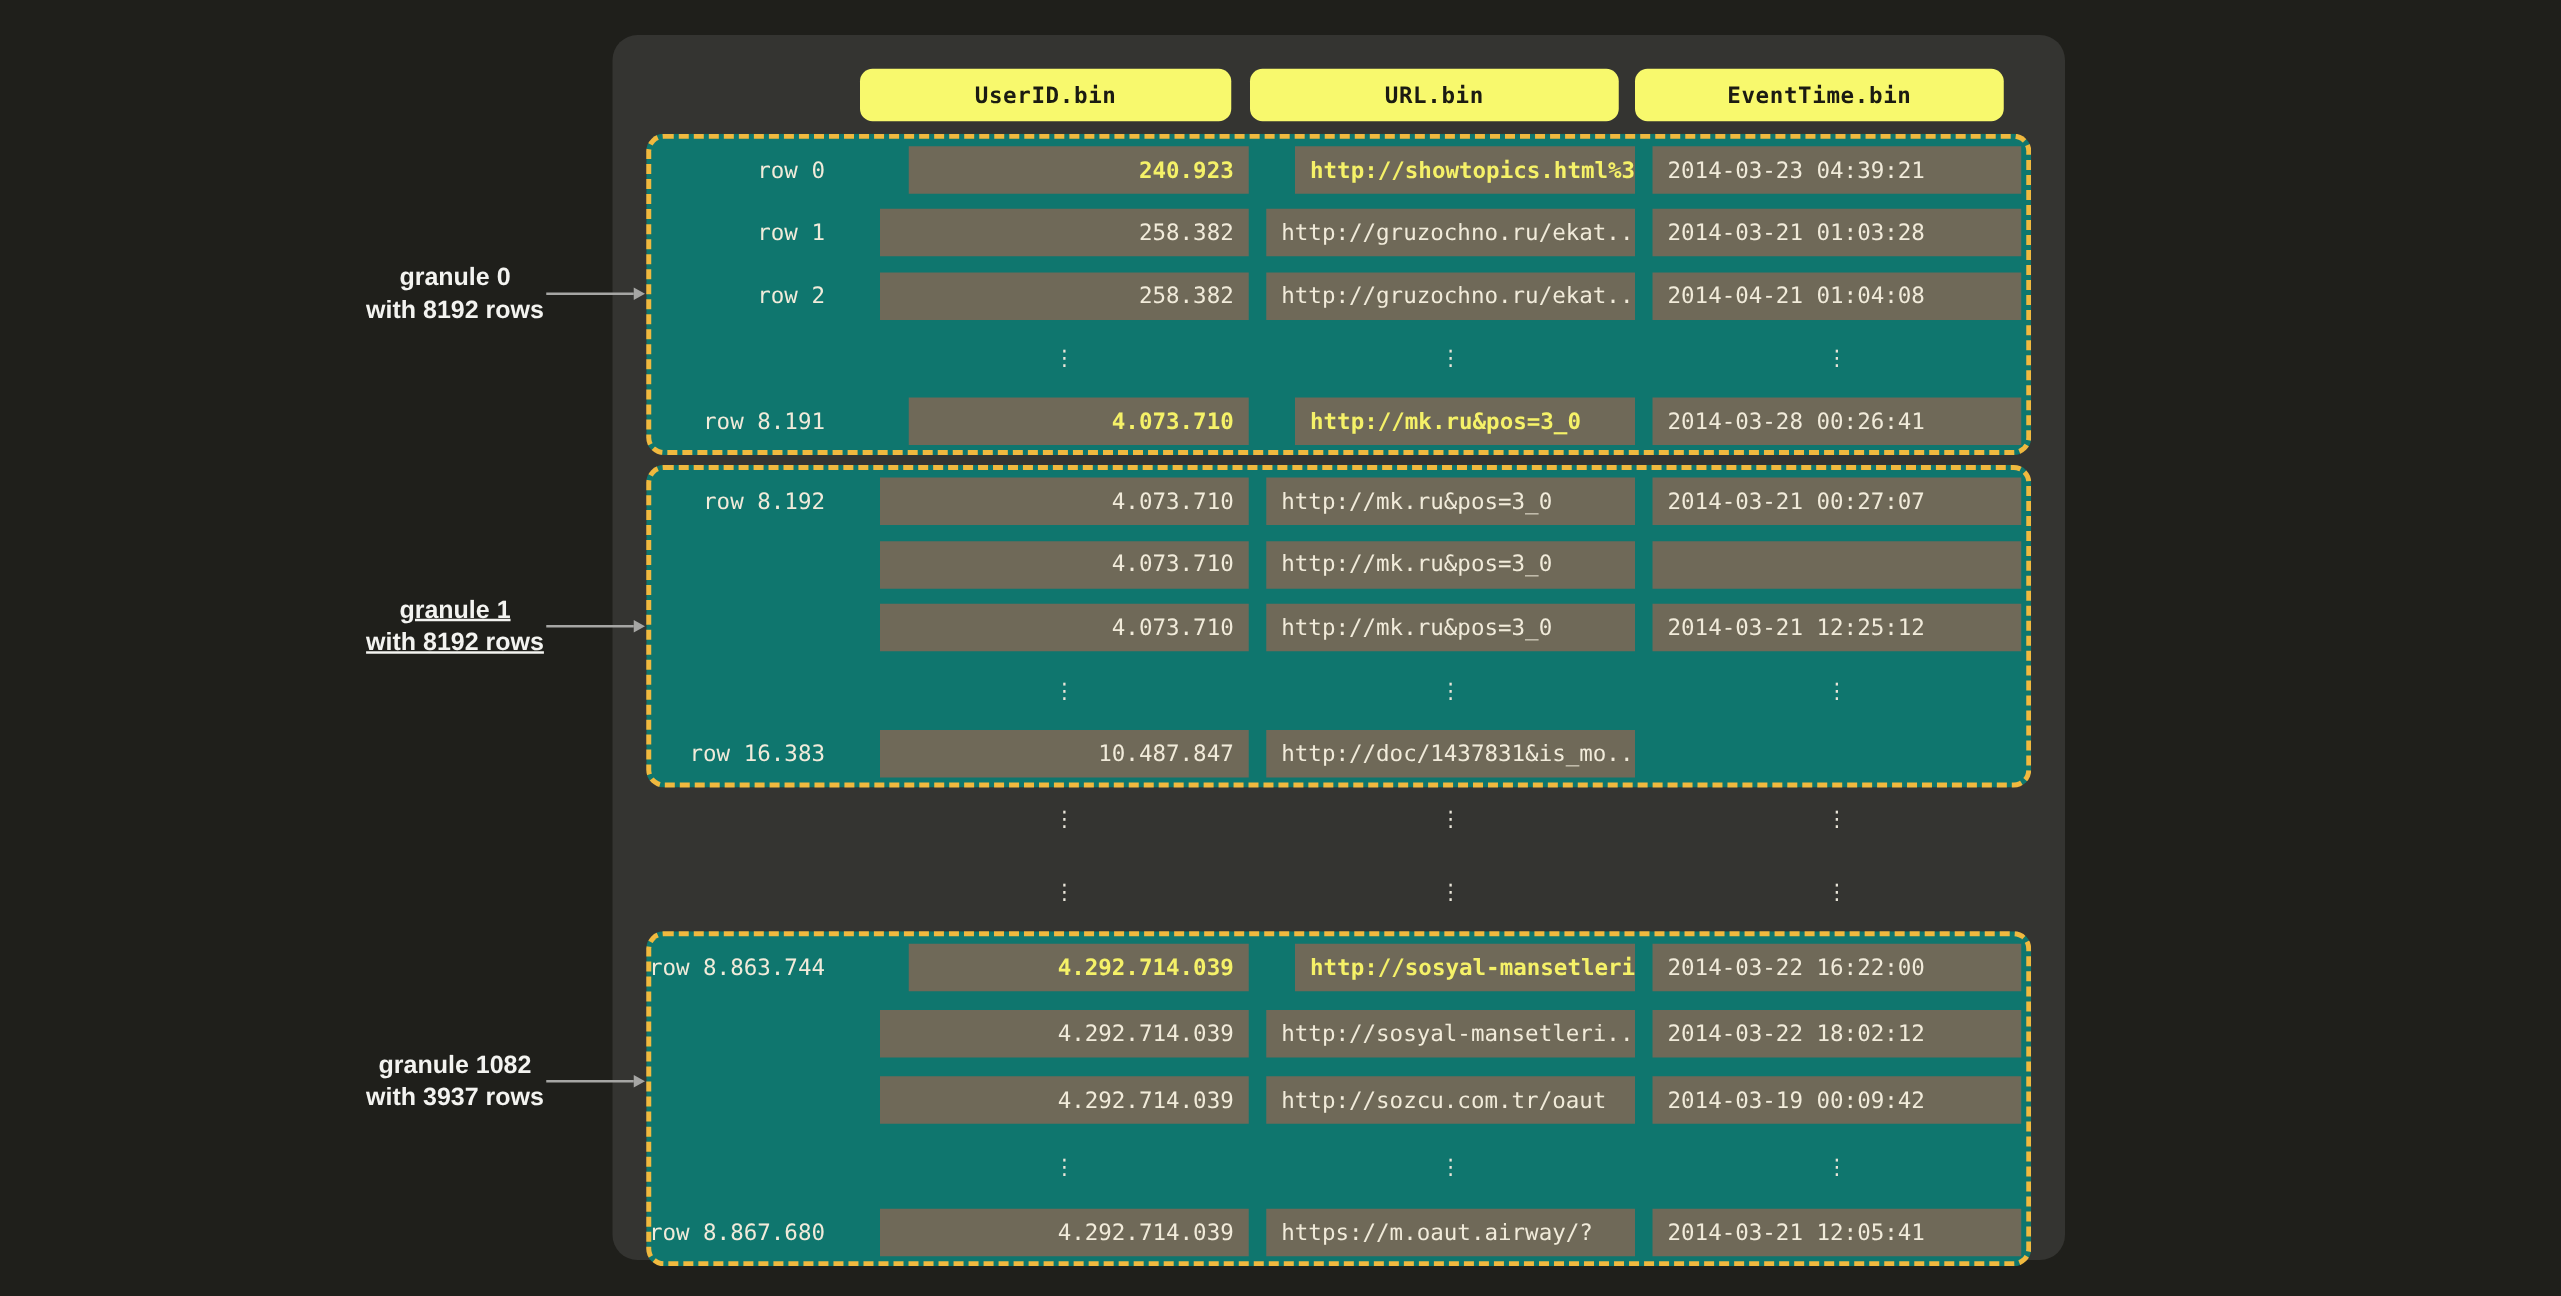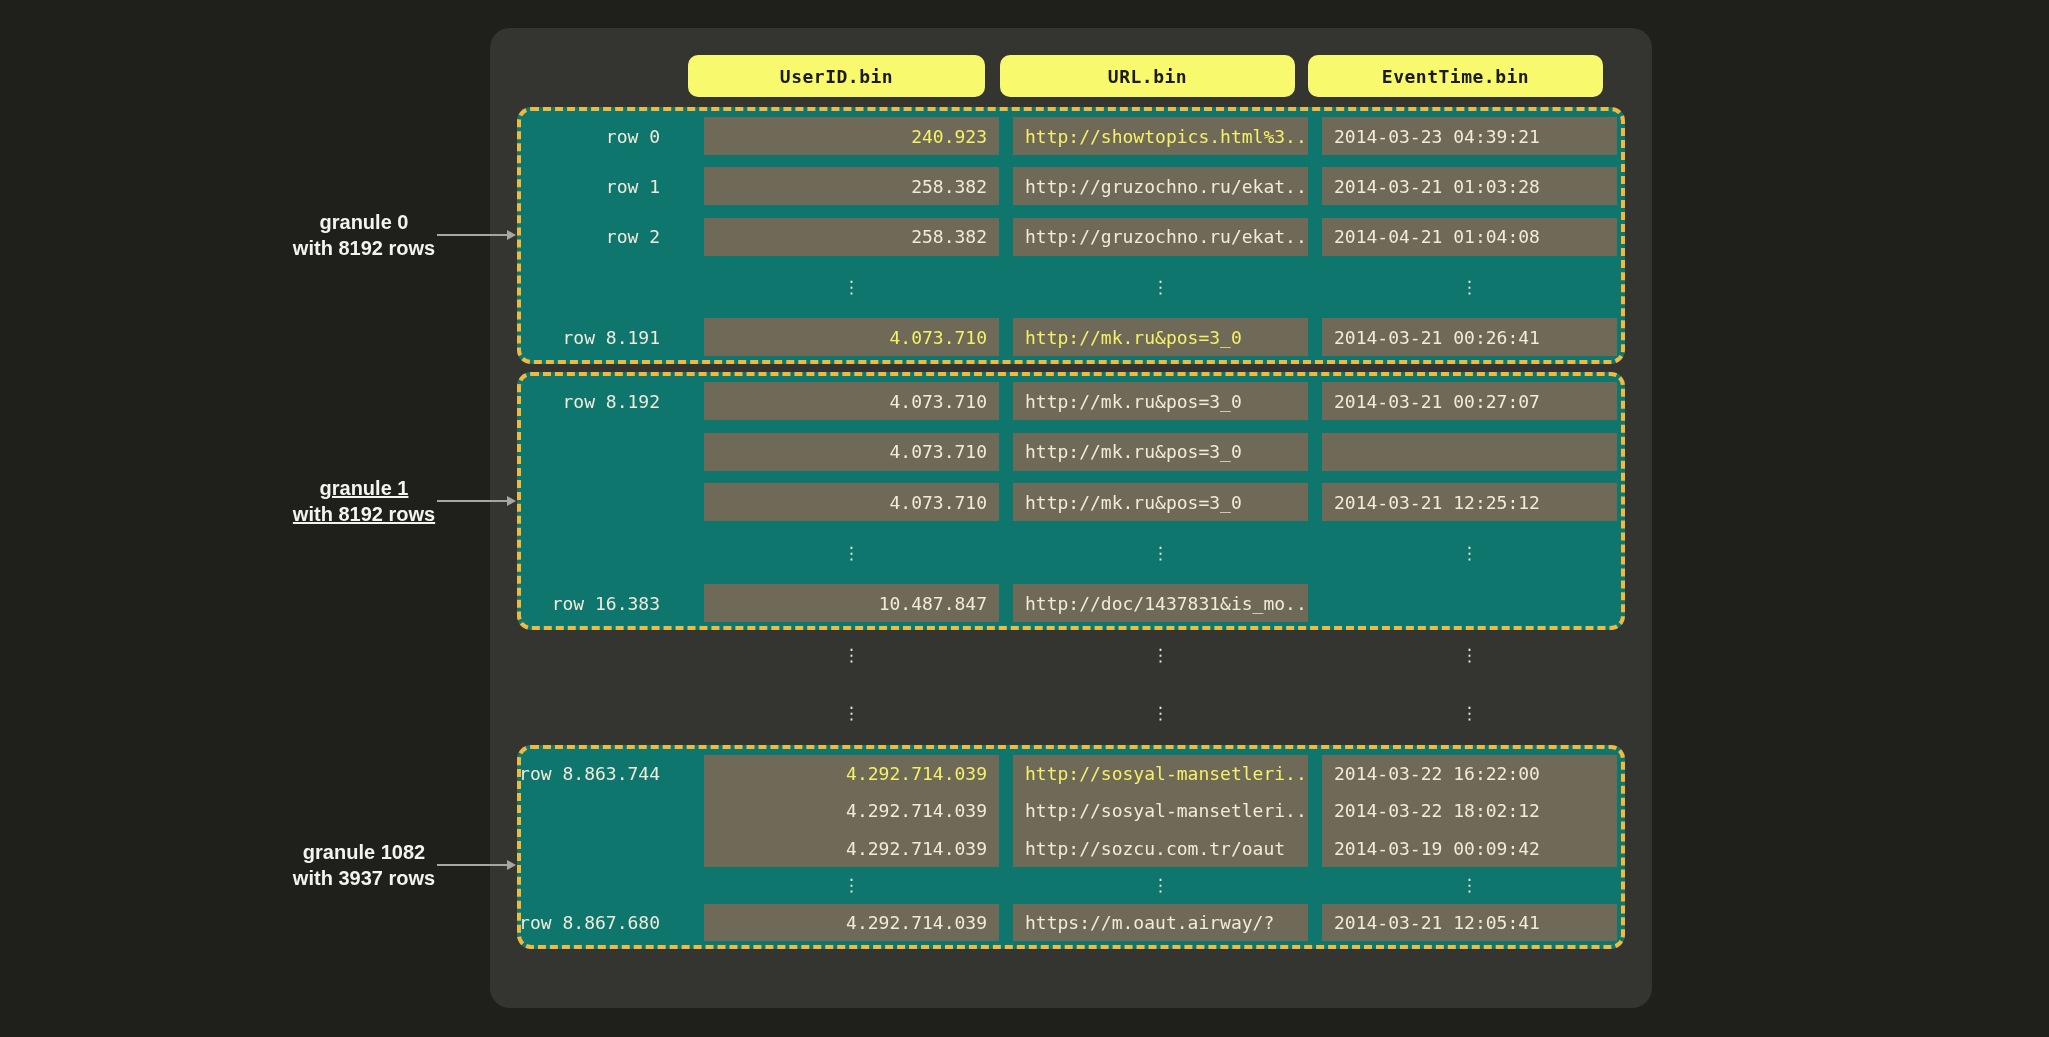--- a/index.html
+++ b/index.html
@@ -37,21 +37,21 @@
     position:absolute; left:27px; width:1108px;
     box-sizing:border-box;
     border:4px dashed #f0b93f;
     border-radius:14px;
     background:#0f766e;
     display:flex; flex-direction:column; justify-content:space-between;
     padding:6px 4px 4px 0;
   }
   #granule-0    { top:79px;  height:257px; }
   #granule-1    { top:344px; height:258px; }
-  #granule-1082 { top:717px; height:204px; }
+  #granule-1082 { top:717px; height:268px; }
 
   
   .grow {
     display:grid;
     grid-template-columns:169px 295px 295px 295px;
     column-gap:14px;
     height:38px;
   }
   .rlabel {
     display:flex; align-items:center; justify-content:flex-end;
@@ -59,21 +59,21 @@
     font-size:18px; color:#f1ebda; white-space:nowrap;
   }
   .gcell {
     background:#6f6958;
     display:flex; align-items:center;
     font-size:18px; color:#f1ebda;
     white-space:nowrap; overflow:hidden;
   }
   .uid { justify-content:flex-end; padding-right:12px; }
   .url, .et { padding-left:12px; }
-  .hl { color:#f5f168; font-weight:400; }
+  .hl { color:#f5f168; font-weight:700;margin-left:23px; }
 
   .ecell {
     background:transparent;
     display:flex; align-items:center; justify-content:center;
     color:#e9e5d9; font-size:17px;
   }
 
   
   .midgap {
     position:absolute; left:31px; top:612px;
@@ -142,21 +142,21 @@
     <div class="grow">
       <div></div>
       <div class="ecell">⋮</div>
       <div class="ecell">⋮</div>
       <div class="ecell">⋮</div>
     </div>
     <div class="grow">
       <div class="rlabel">row 8.191</div>
       <div class="gcell uid hl">4.073.710</div>
       <div class="gcell url hl">http://mk.ru&amp;pos=3_0</div>
-      <div class="gcell et">2014-03-21 00:26:41</div>
+      <div class="gcell et">2014-03-28 00:26:41</div>
     </div>
   </div>
 
   <div class="granule" id="granule-1">
     <div class="grow">
       <div class="rlabel">row 8.192</div>
       <div class="gcell uid">4.073.710</div>
       <div class="gcell url">http://mk.ru&amp;pos=3_0</div>
       <div class="gcell et">2014-03-21 00:27:07</div>
     </div>

